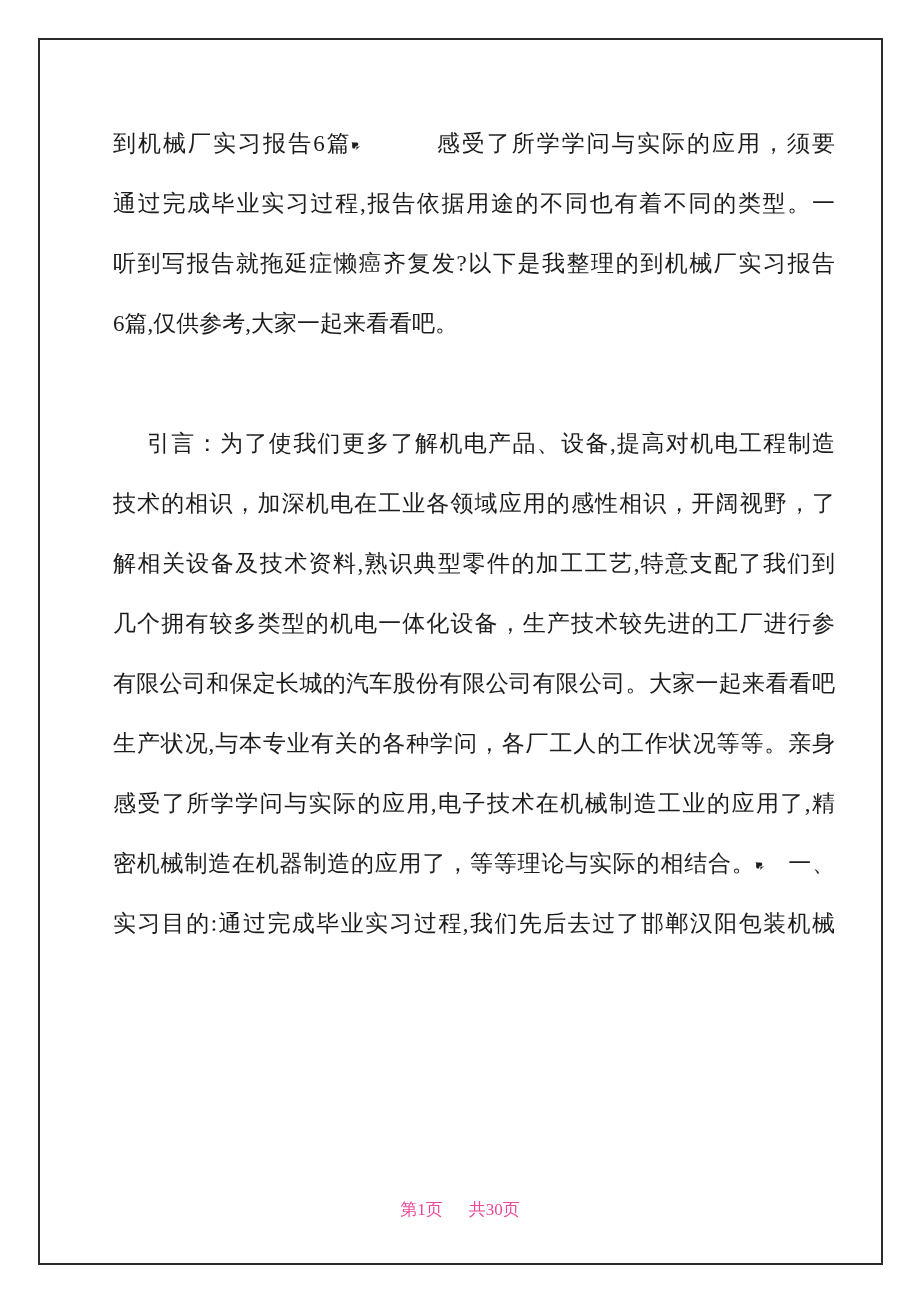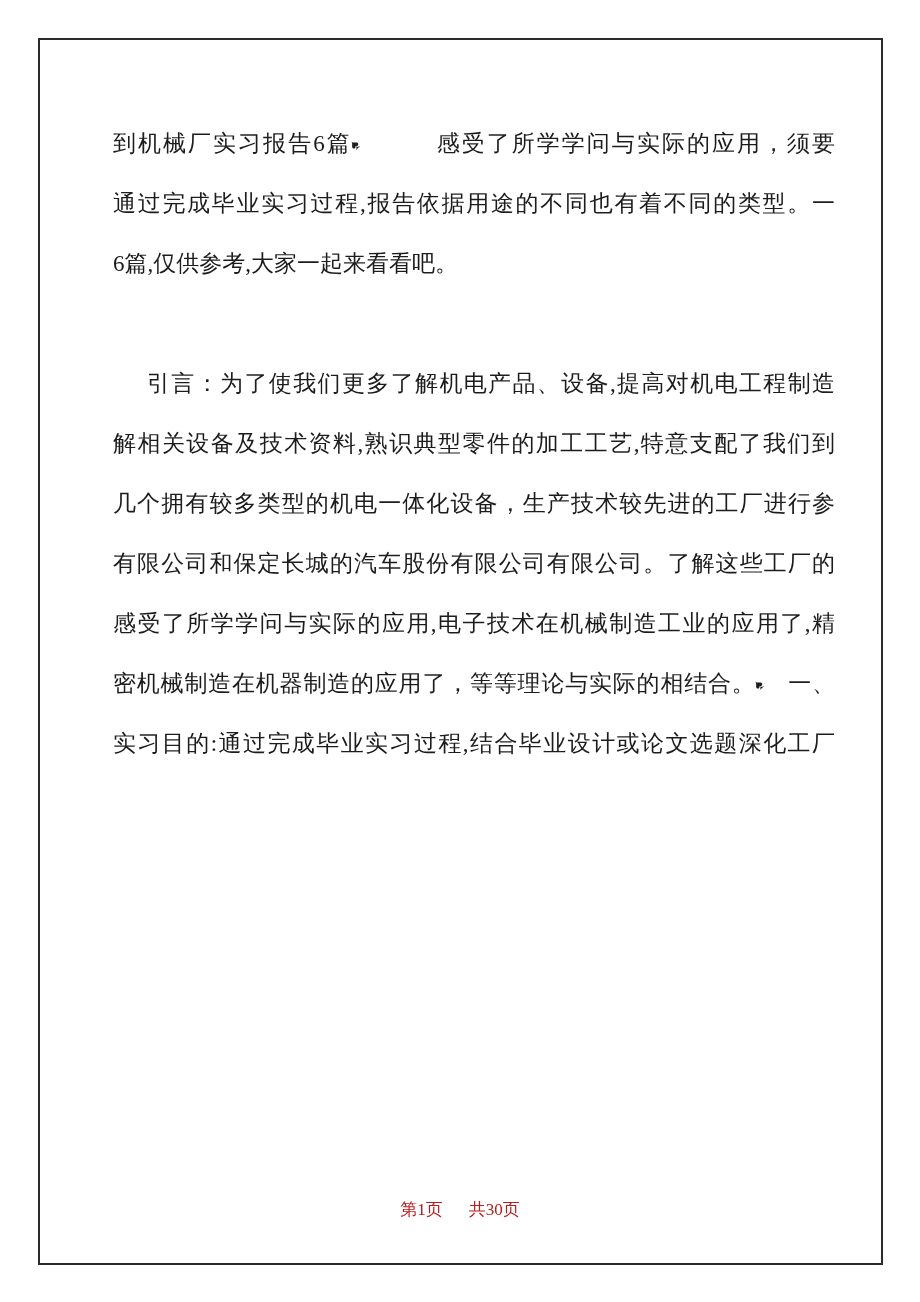--- a/index.html
+++ b/index.html
@@ -54,40 +54,43 @@
   .footer {
     position: absolute;
     left: 0;
     top: 1197px;
     width: 920px;
     display: flex;
     justify-content: center;
     gap: 26px;
     font-size: 17px;
     line-height: 26px;
-    color: #b91c1c;
+    color: #ec4899;
   }
 </style>
 </head>
 <body>
 
 <div class="page">
   <div class="border-frame"></div>
 
   <div class="text-area">
       <div class="line just"><span>到机械厂实习报告6篇</span><span class="pmark">♠</span><span>　　　感受了所学学问与实际的应用，须要</span></div>
       <div class="line just"><span>通过完成毕业实习过程,报告依据用途的不同也有着不同的类型。一</span></div>
+      <div class="line just"><span>听到写报告就拖延症懒癌齐复发?以下是我整理的到机械厂实习报告</span></div>
       <div class="line"><span>6篇,仅供参考,大家一起来看看吧。</span></div>
       <div class="line"></div>
       <div class="line just indent"><span>引言：为了使我们更多了解机电产品、设备,提高对机电工程制造</span></div>
+      <div class="line just"><span>技术的相识，加深机电在工业各领域应用的感性相识，开阔视野，了</span></div>
       <div class="line just"><span>解相关设备及技术资料,熟识典型零件的加工工艺,特意支配了我们到</span></div>
       <div class="line just"><span>几个拥有较多类型的机电一体化设备，生产技术较先进的工厂进行参</span></div>
-      <div class="line just"><span>有限公司和保定长城的汽车股份有限公司有限公司。了解这些工厂的</span></div>
+      <div class="line just"><span>有限公司和保定长城的汽车股份有限公司有限公司。大家一起来看看吧</span></div>
+      <div class="line just"><span>生产状况,与本专业有关的各种学问，各厂工人的工作状况等等。亲身</span></div>
       <div class="line just"><span>感受了所学学问与实际的应用,电子技术在机械制造工业的应用了,精</span></div>
       <div class="line just"><span>密机械制造在机器制造的应用了，等等理论与实际的相结合。</span><span class="pmark">♠</span><span>　一、</span></div>
-      <div class="line just"><span>实习目的:通过完成毕业实习过程,结合毕业设计或论文选题深化工厂</span></div>
+      <div class="line just"><span>实习目的:通过完成毕业实习过程,我们先后去过了邯郸汉阳包装机械</span></div>
     </div>
 
   <div class="footer">
     <span>第1页</span>
     <span>共30页</span>
   </div>
 </div>
 
 </body></html>

